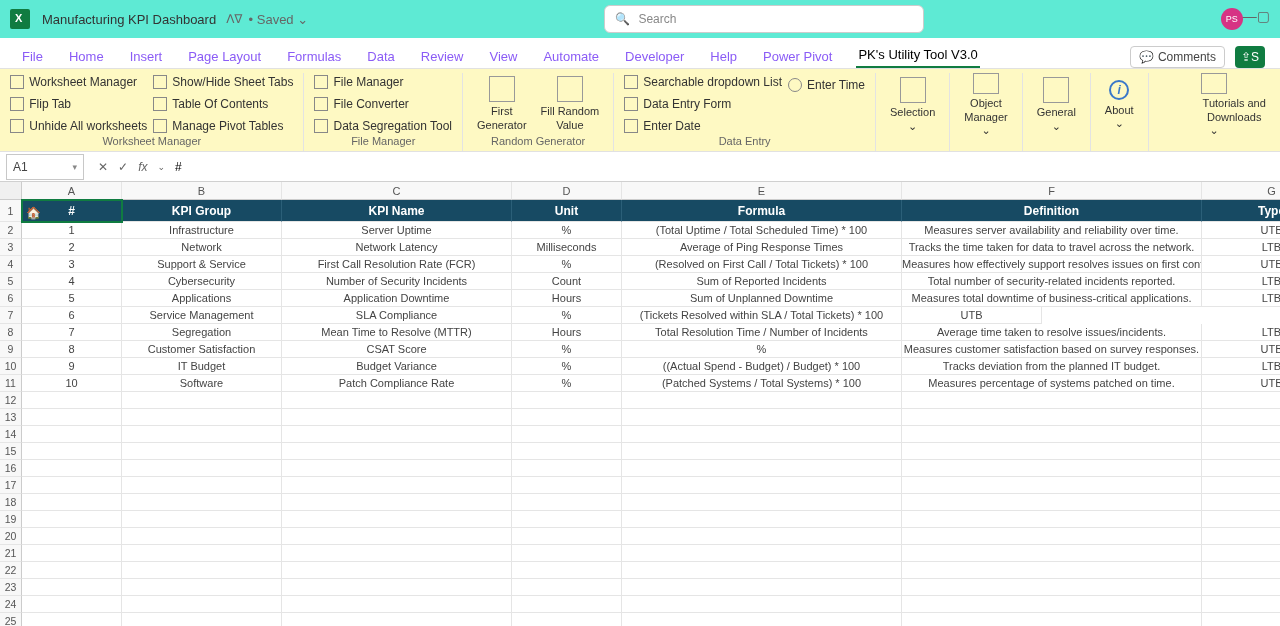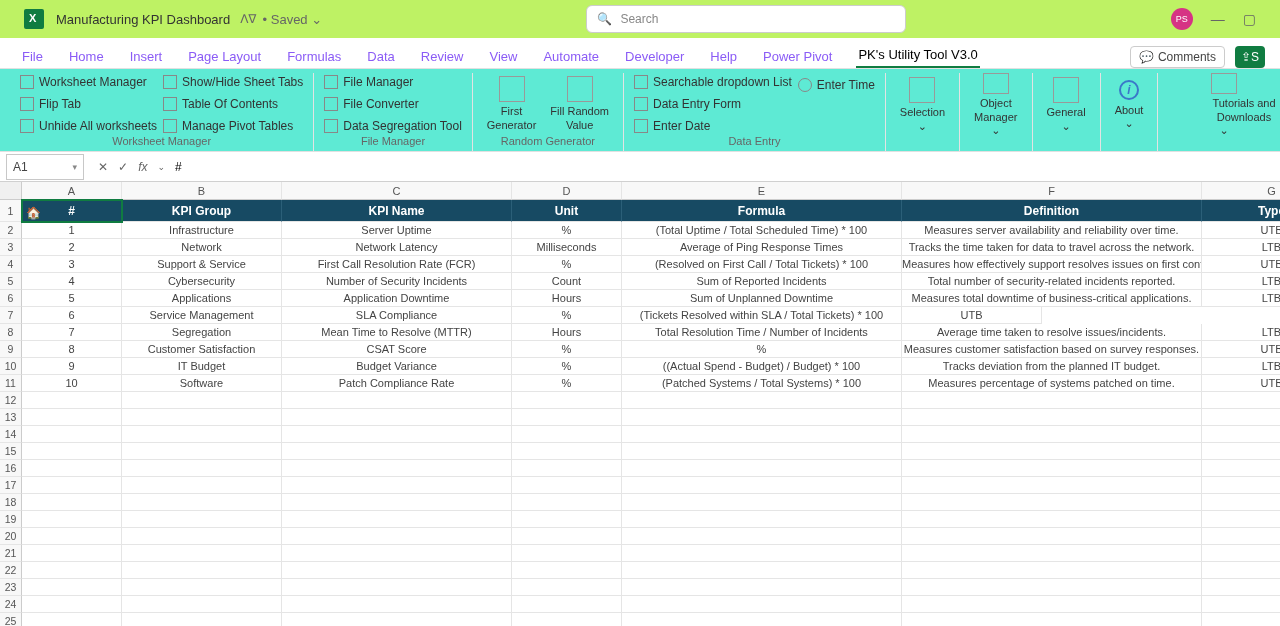--- a/index.html
+++ b/index.html
@@ -1,41 +1,41 @@
 <!DOCTYPE html>
 <html><head>
 <meta charset="utf-8">
 <style>
 * { margin:0; padding:0; box-sizing:border-box; font-family:"Segoe UI",Arial,sans-serif; }
 body { background:#fff; width:1280px; height:626px; overflow:hidden; font-size:12px; color:#444; }
 
 
-.title-bar { height:38px; display:flex; align-items:center; padding:0 24px; background:#bef264; }
+.title-bar { height:38px; display:flex; align-items:center; padding:0 10px; background:#5eead4; }
 .title-bar .app-icon { width:20px; height:20px; background:#107c41; border-radius:2px; margin-right:12px; position:relative; }
 .app-icon::after { content:"X"; color:#fff; font-size:11px; font-weight:bold; position:absolute; left:5px; top:3px; }
 .title-bar .file-name { font-size:13px; color:#333; margin-right:6px; }
 .title-bar .share-ic { font-size:12px; margin:0 4px; color:#666; }
 .title-bar .save-state { font-size:13px; color:#666; margin-left:2px; }
 .title-bar .spacer { flex:1; }
 .search-box { width:320px; height:28px; border:1px solid #ccc; border-radius:6px; display:flex; align-items:center; padding:0 10px; color:#888; background:#fff; }
 .search-box .sicon { margin-right:8px; }
-.right-ctrls { display:flex; align-items:center; gap:18px; margin-left:auto; }
+.right-ctrls { display:flex; margin-left:auto; }
 .avatar { width:22px; height:22px; border-radius:50%; background:#d63384; color:#fff; font-size:9px; display:flex; align-items:center; justify-content:center; }
 .win-btn { color:#666; font-size:14px; }
 
 
 .tabs { height:30px; display:flex; align-items:flex-end; gap:22px; padding:0 15px 0 20px; border-bottom:0; }
 .tabs .tab { font-size:13px; color:#8b5cf6; padding:4px 2px; cursor:pointer; }
 .tabs .tab.active { border-bottom:2px solid #107c41; color:#000000; font-weight:400; }
 .tabs .right { margin-left:auto; display:flex; gap:10px; align-items:center;}
 .comments-btn { border:1px solid #ccc; border-radius:4px; padding:3px 8px; font-size:12px; background:#fff; display:flex; align-items:center; gap:4px;}
 .share-btn { background:#107c41; color:#fff; border-radius:4px; padding:4px 6px; font-size:12px;}
 
 
-.ribbon { height:84px; background:#5eead4; border-top:1px solid #e1e1e1; border-bottom:1px solid #e1e1e1; display:flex; padding:4px 10px 0 10px; }
+.ribbon { height:84px; background:#fef9c3; border-top:1px solid #e1e1e1; border-bottom:1px solid #e1e1e1; display:flex; padding:4px 10px 0 10px;justify-content:center; }
 .rgroup { display:flex; flex-direction:column; align-items:center; border-right:1px solid #e3e3e3; padding:0 10px 2px 10px; }
 .rgroup:last-child { border-right:0;}
 .rgroup .body { display:flex; gap:6px; height:64px; }
 .rgroup .col { display:flex; flex-direction:column; gap:4px; justify-content:center; }
 .rgroup .vbtn { display:flex; flex-direction:column; align-items:center; justify-content:center; font-size:11px; line-height:1.2; padding:0 4px; color:#333; text-align:center; }
 .rgroup .vbtn .bigicon { width:26px; height:26px; border:1px solid #999; margin-bottom:3px; }
 .rgroup .sbtn { display:flex; align-items:center; gap:5px; font-size:12px; color:#333; height:18px; white-space:nowrap;}
 .micon { width:14px; height:14px; border:1px solid #888; display:inline-block; }
 .rgroup .glabel { font-size:11px; color:#666; margin-top:auto; padding-bottom:2px;}
 .info-ic{width:20px;height:20px;border:2px solid #3a78c9;border-radius:50%;color:#3a78c9;display:flex;align-items:center;justify-content:center;font-style:italic;font-weight:bold;font-size:12px;margin-bottom:4px;}

